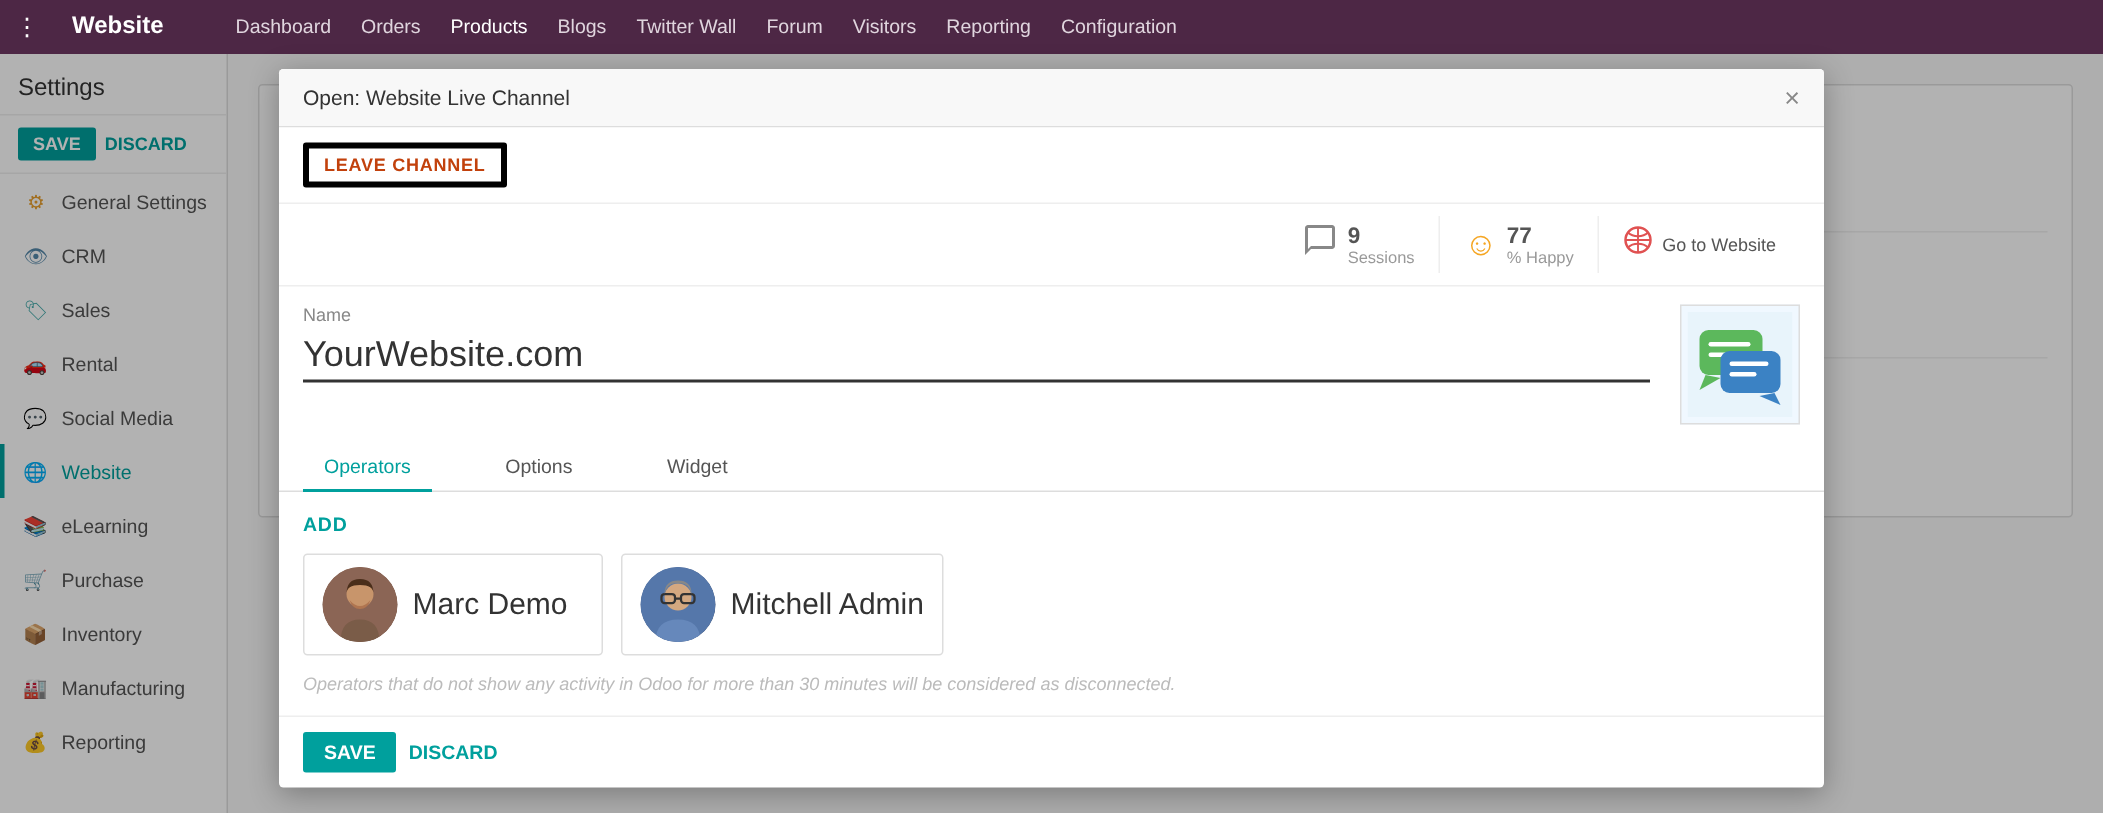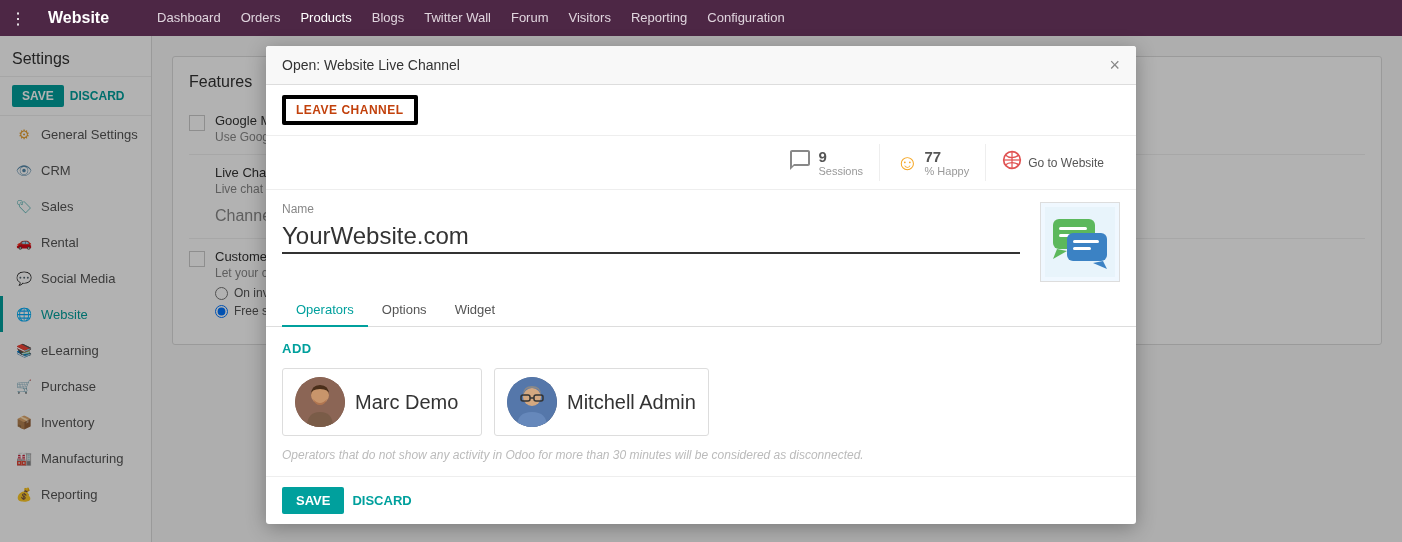--- a/index.html
+++ b/index.html
@@ -124,21 +124,21 @@
       z-index: 100;
       display: flex;
       align-items: flex-start;
       justify-content: center;
       padding-top: 10px;
     }
 
     
     .modal {
       background: #fff;
-      width: 870px;
+      width: 1030px;
       max-width: 95%;
       border-radius: 3px;
       box-shadow: 0 4px 20px rgba(0,0,0,0.3);
       display: flex;
       flex-direction: column;
       max-height: 520px;
     }
     .modal-header {
       display: flex;
       align-items: center;
@@ -222,20 +222,21 @@
       justify-content: center;
       background: #f0f8ff;
       flex-shrink: 0;
     }
 
     
     .modal-tabs {
       display: flex;
       border-bottom: 1px solid #ddd;
       padding: 0 16px;
+      gap: 35px;
     }
     .modal-tab {
       padding: 8px 14px;
       font-size: 13px;
       color: #555;
       cursor: pointer;
       border-bottom: 2px solid transparent;
       margin-bottom: -1px;
     }
     .modal-tab.active {

